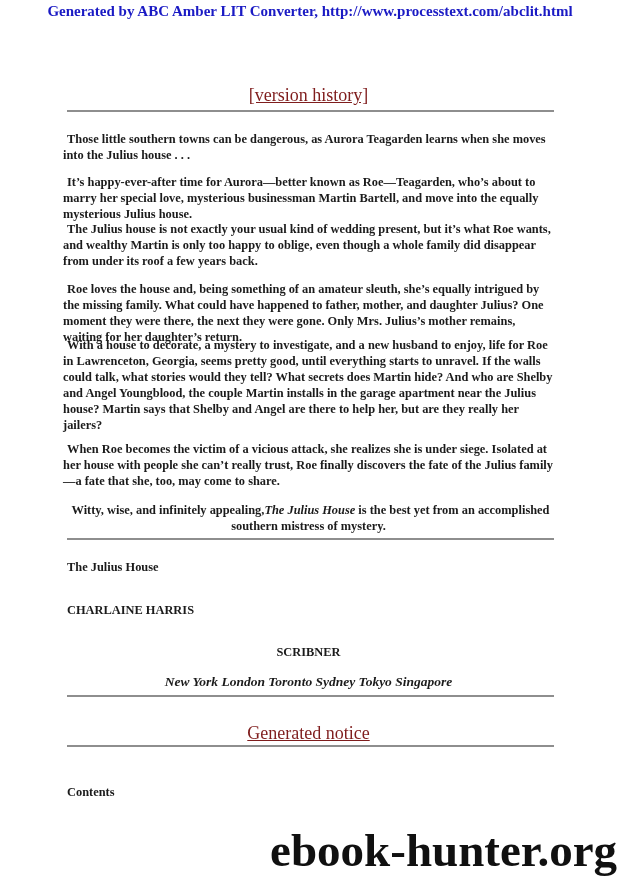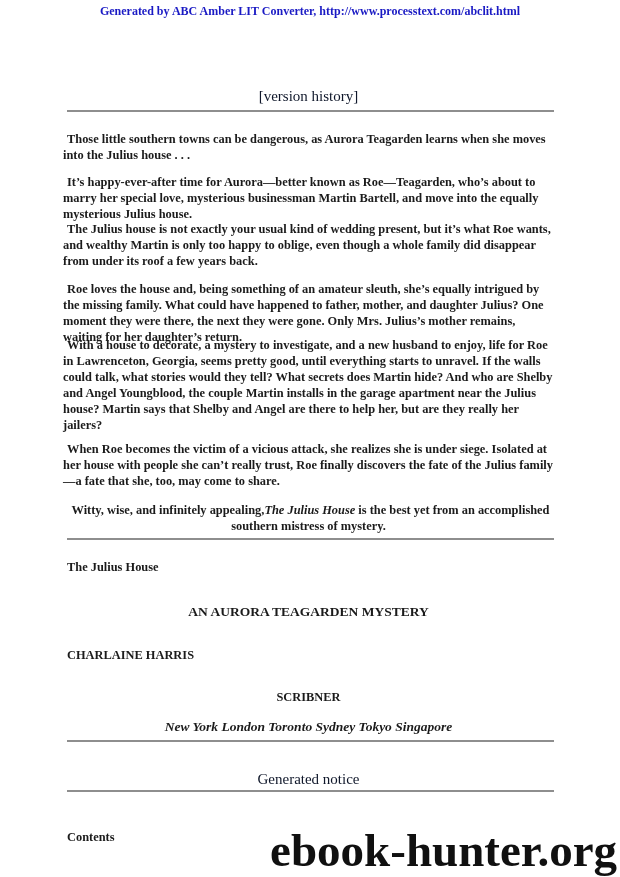--- a/index.html
+++ b/index.html
@@ -8,30 +8,31 @@
     width:620px; height:877px;
     background:#ffffff;
     overflow:hidden;
     font-family:"Liberation Serif", serif;
     color:#1b1b1b;
   }
   .gen-header {
     padding-top:4px;
     text-align:center;
     font-weight:bold;
-    font-size:12px;
+    font-size:15px;
     line-height:14px;
     color:#1a1ac4;
   }
   .content { padding:0 66px 0 63px; }
   .center { text-align:center; }
   .red-link {
-    color:#0f172a;
+    color:#7f1d1d;
+    text-decoration:underline;
     cursor:pointer;
-    font-size:15px;
+    font-size:18px;
     line-height:14px;
   }
   .vh { margin-top:69px; }
   hr {
     border:none;
     border-top:2px solid #8e8e8e;
     height:0;
     margin:0 0 0 4px;
   }
   .hr1 { margin-top:5px; }
@@ -98,21 +99,20 @@
     <p class="p4">Roe loves the house and, being something of an amateur sleuth, she’s equally intrigued by the missing family. What could have happened to father, mother, and daughter Julius? One moment they were there, the next they were gone. Only Mrs. Julius’s mother remains, waiting for her daughter’s return.</p>
     <p class="p5">With a house to decorate, a mystery to investigate, and a new husband to enjoy, life for Roe in Lawrenceton, Georgia, seems pretty good, until everything starts to unravel. If the walls could talk, what stories would they tell? What secrets does Martin hide? And who are Shelby and Angel Youngblood, the couple Martin installs in the garage apartment near the Julius house? Martin says that Shelby and Angel are there to help her, but are they really her jailers?</p>
     <p class="p6">When Roe becomes the victim of a vicious attack, she realizes she is under siege. Isolated at her house with people she can’t really trust, Roe finally discovers the fate of the Julius family—a fate that she, too, may come to share.</p>
 
     <p class="p7"><span>Witty, wise, and infinitely appealing,</span><em>The Julius House</em><span> is the best yet from an accomplished southern mistress of mystery.</span></p>
 
     <hr class="hr2">
 
     <p class="book-title">The Julius House</p>
 
-    <p class="series center">AN AURORA TEAGARDEN MYSTERY</p>
 
     <p class="author">CHARLAINE HARRIS</p>
 
     <p class="publisher center">SCRIBNER</p>
 
     <p class="cities center">New York London Toronto Sydney Tokyo Singapore</p>
 
     <hr class="hr3">
 
     <div class="center copy">

